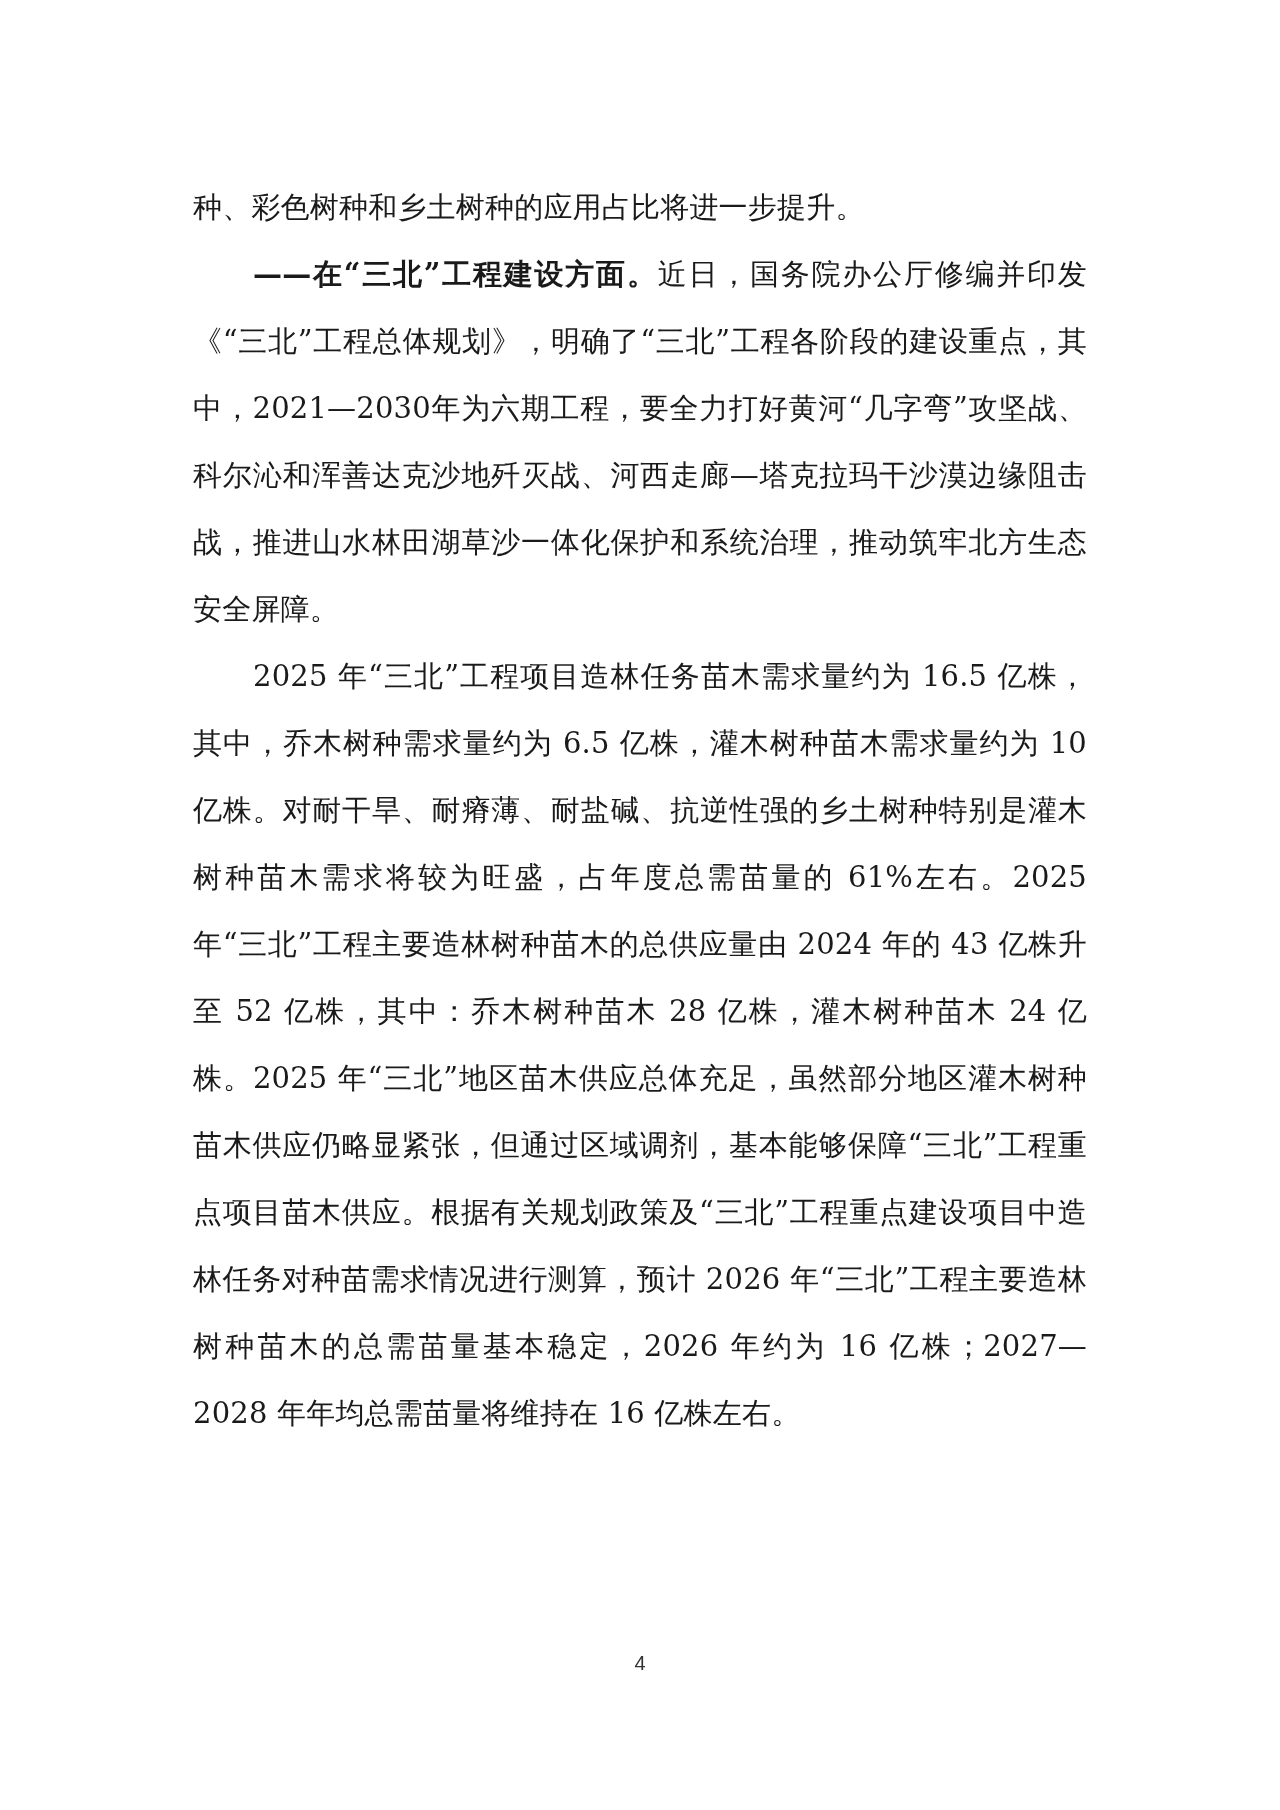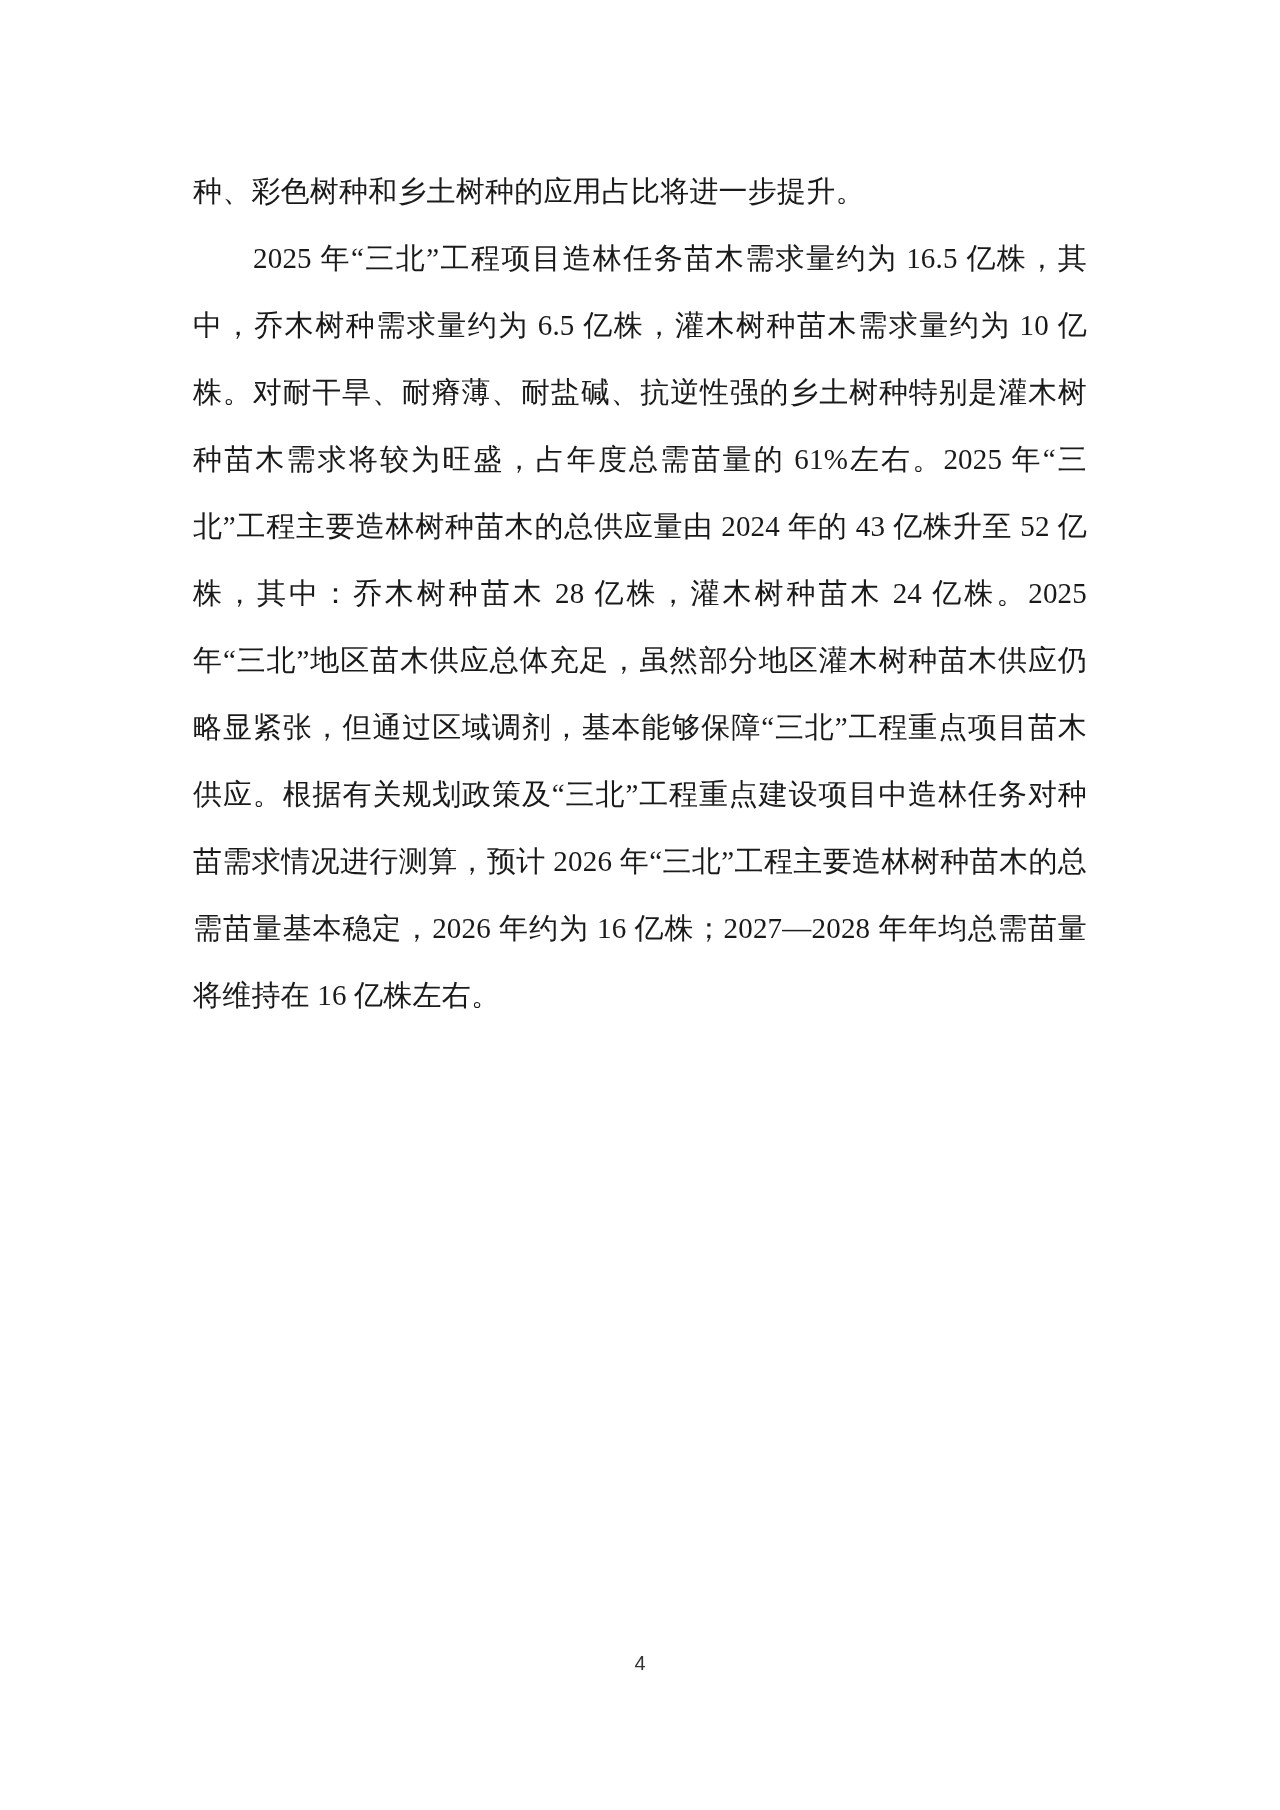--- a/index.html
+++ b/index.html
@@ -11,23 +11,22 @@
       width: 1280px;
       height: 1810px;
       position: relative;
       overflow: hidden;
       font-family: "DejaVu Serif", "Liberation Serif", serif;
       color: #1a1a1a;
     }
     .page {
       position: absolute;
       left: 193px;
-      top: 158px;
+      top: 174px;
       width: 894px;
-      font-family: Liberation Serif, serif;
     }
     .para {
       margin: 0;
       font-size: 29px;
       line-height: 67px;
       text-align: justify;
       text-justify: inter-character;
       letter-spacing: 0.2px;
     }
     .indent {
@@ -48,17 +47,20 @@
     }
   </style>
 </head>
 <body>
 
 <div class="page">
   <p class="para">
     <span>种、彩色树种和乡土树种的应用占比将进一步提升。</span>
   </p>
   <p class="para indent">
+    <span class="bold">——在“三北”工程建设方面。</span><span>近日，国务院办公厅修编并印发《“三北”工程总体规划》，明确了“三北”工程各阶段的建设重点，其中，2021—2030年为六期工程，要全力打好黄河“几字弯”攻坚战、科尔沁和浑善达克沙地歼灭战、河西走廊—塔克拉玛干沙漠边缘阻击战，推进山水林田湖草沙一体化保护和系统治理，推动筑牢北方生态安全屏障。</span>
+  </p>
+  <p class="para indent">
     <span>2025 年“三北”工程项目造林任务苗木需求量约为 16.5 亿株，其中，乔木树种需求量约为 6.5 亿株，灌木树种苗木需求量约为 10 亿株。对耐干旱、耐瘠薄、耐盐碱、抗逆性强的乡土树种特别是灌木树种苗木需求将较为旺盛，占年度总需苗量的 61%左右。2025 年“三北”工程主要造林树种苗木的总供应量由 2024 年的 43 亿株升至 52 亿株，其中：乔木树种苗木 28 亿株，灌木树种苗木 24 亿株。2025 年“三北”地区苗木供应总体充足，虽然部分地区灌木树种苗木供应仍略显紧张，但通过区域调剂，基本能够保障“三北”工程重点项目苗木供应。根据有关规划政策及“三北”工程重点建设项目中造林任务对种苗需求情况进行测算，预计 2026 年“三北”工程主要造林树种苗木的总需苗量基本稳定，2026 年约为 16 亿株；2027—2028 年年均总需苗量将维持在 16 亿株左右。</span>
   </p>
 </div>
 
 <div class="page-number">4</div>
 
 </body></html>

